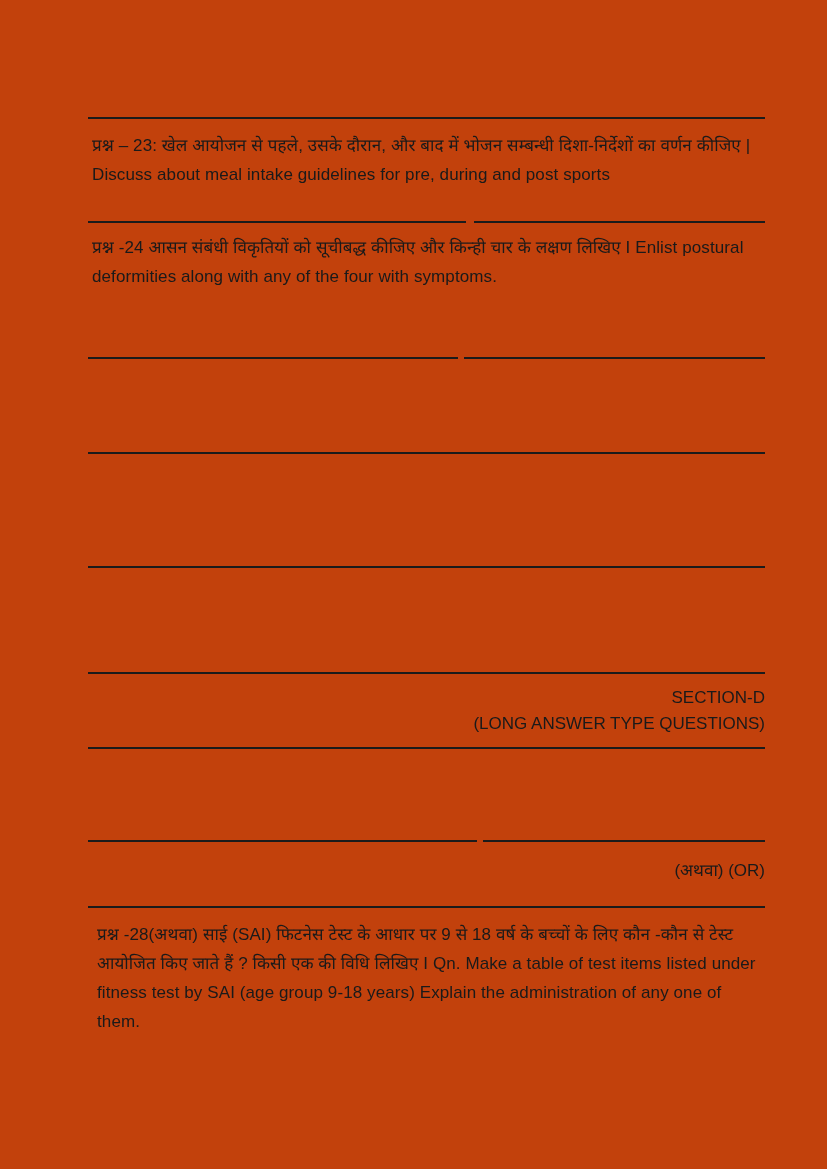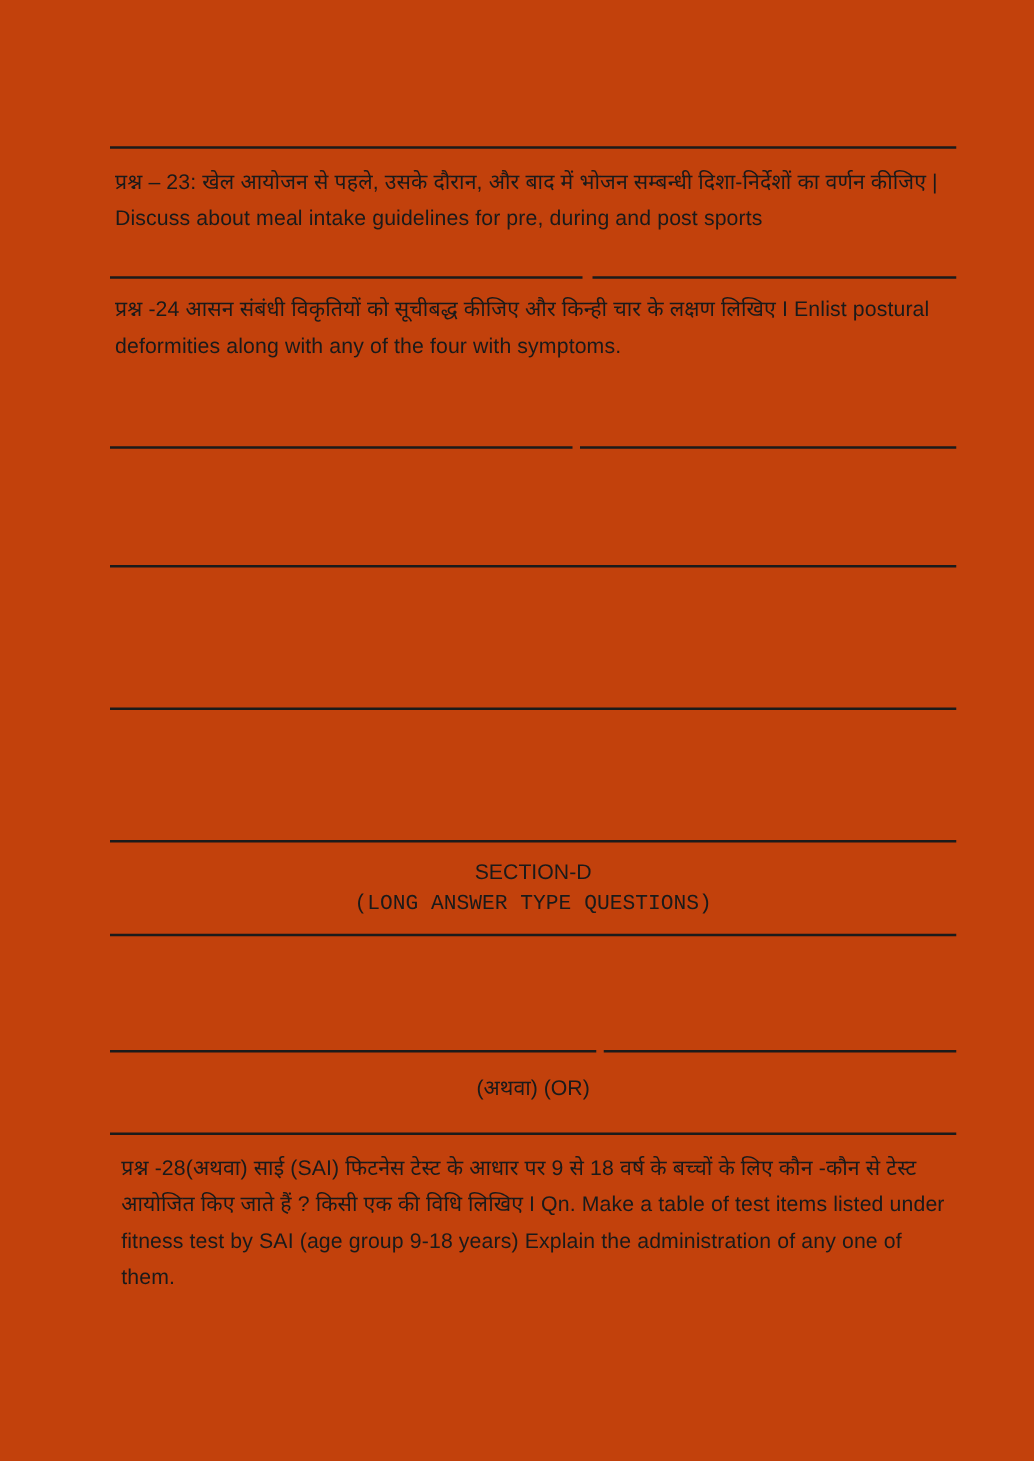--- a/index.html
+++ b/index.html
@@ -22,21 +22,21 @@
     width: 676px;
     font-size: 17px;
     line-height: 29px;
     white-space: pre-line;
     letter-spacing: 0.1px;
   }
   .centered {
     position: absolute;
     left: 88px;
     width: 677px;
-    text-align: center;
+    text-align: right;
     font-size: 17px;
     line-height: 27px;
   }
   .hr {
     position: absolute;
     left: 88px;
     width: 677px;
     height: 2px;
     background: #1b1b1b;
   }
@@ -58,21 +58,21 @@
   #hr3 { top: 357px; }
   #hr3 .seg-a { left: 0;     width: 370px; }
   #hr3 .seg-b { left: 376px; width: 301px; }
   #q25 { top: 387px; }
   #hr4 { top: 452px; }
   #q26 { top: 461px; }
   #hr5 { top: 566px; }
   #q27 { top: 579px; }
   #hr6 { top: 672px; }
   #section-title    { top: 684px; }
-  #section-subtitle { top: 710px; font-family: Liberation Mono, monospace; }
+  #section-subtitle { top: 710px; }
   #hr7 { top: 747px; }
   #q28 { top: 757px; }
   #hr8 { top: 840px; }
   #hr8 .seg-a { left: 0;     width: 389px; }
   #hr8 .seg-b { left: 395px; width: 282px; }
   #or-label { top: 857px; }
   #hr9 { top: 906px; }
   #q28or { top: 920px; padding-left: 5px; width: 671px; }
 </style>
 </head>

